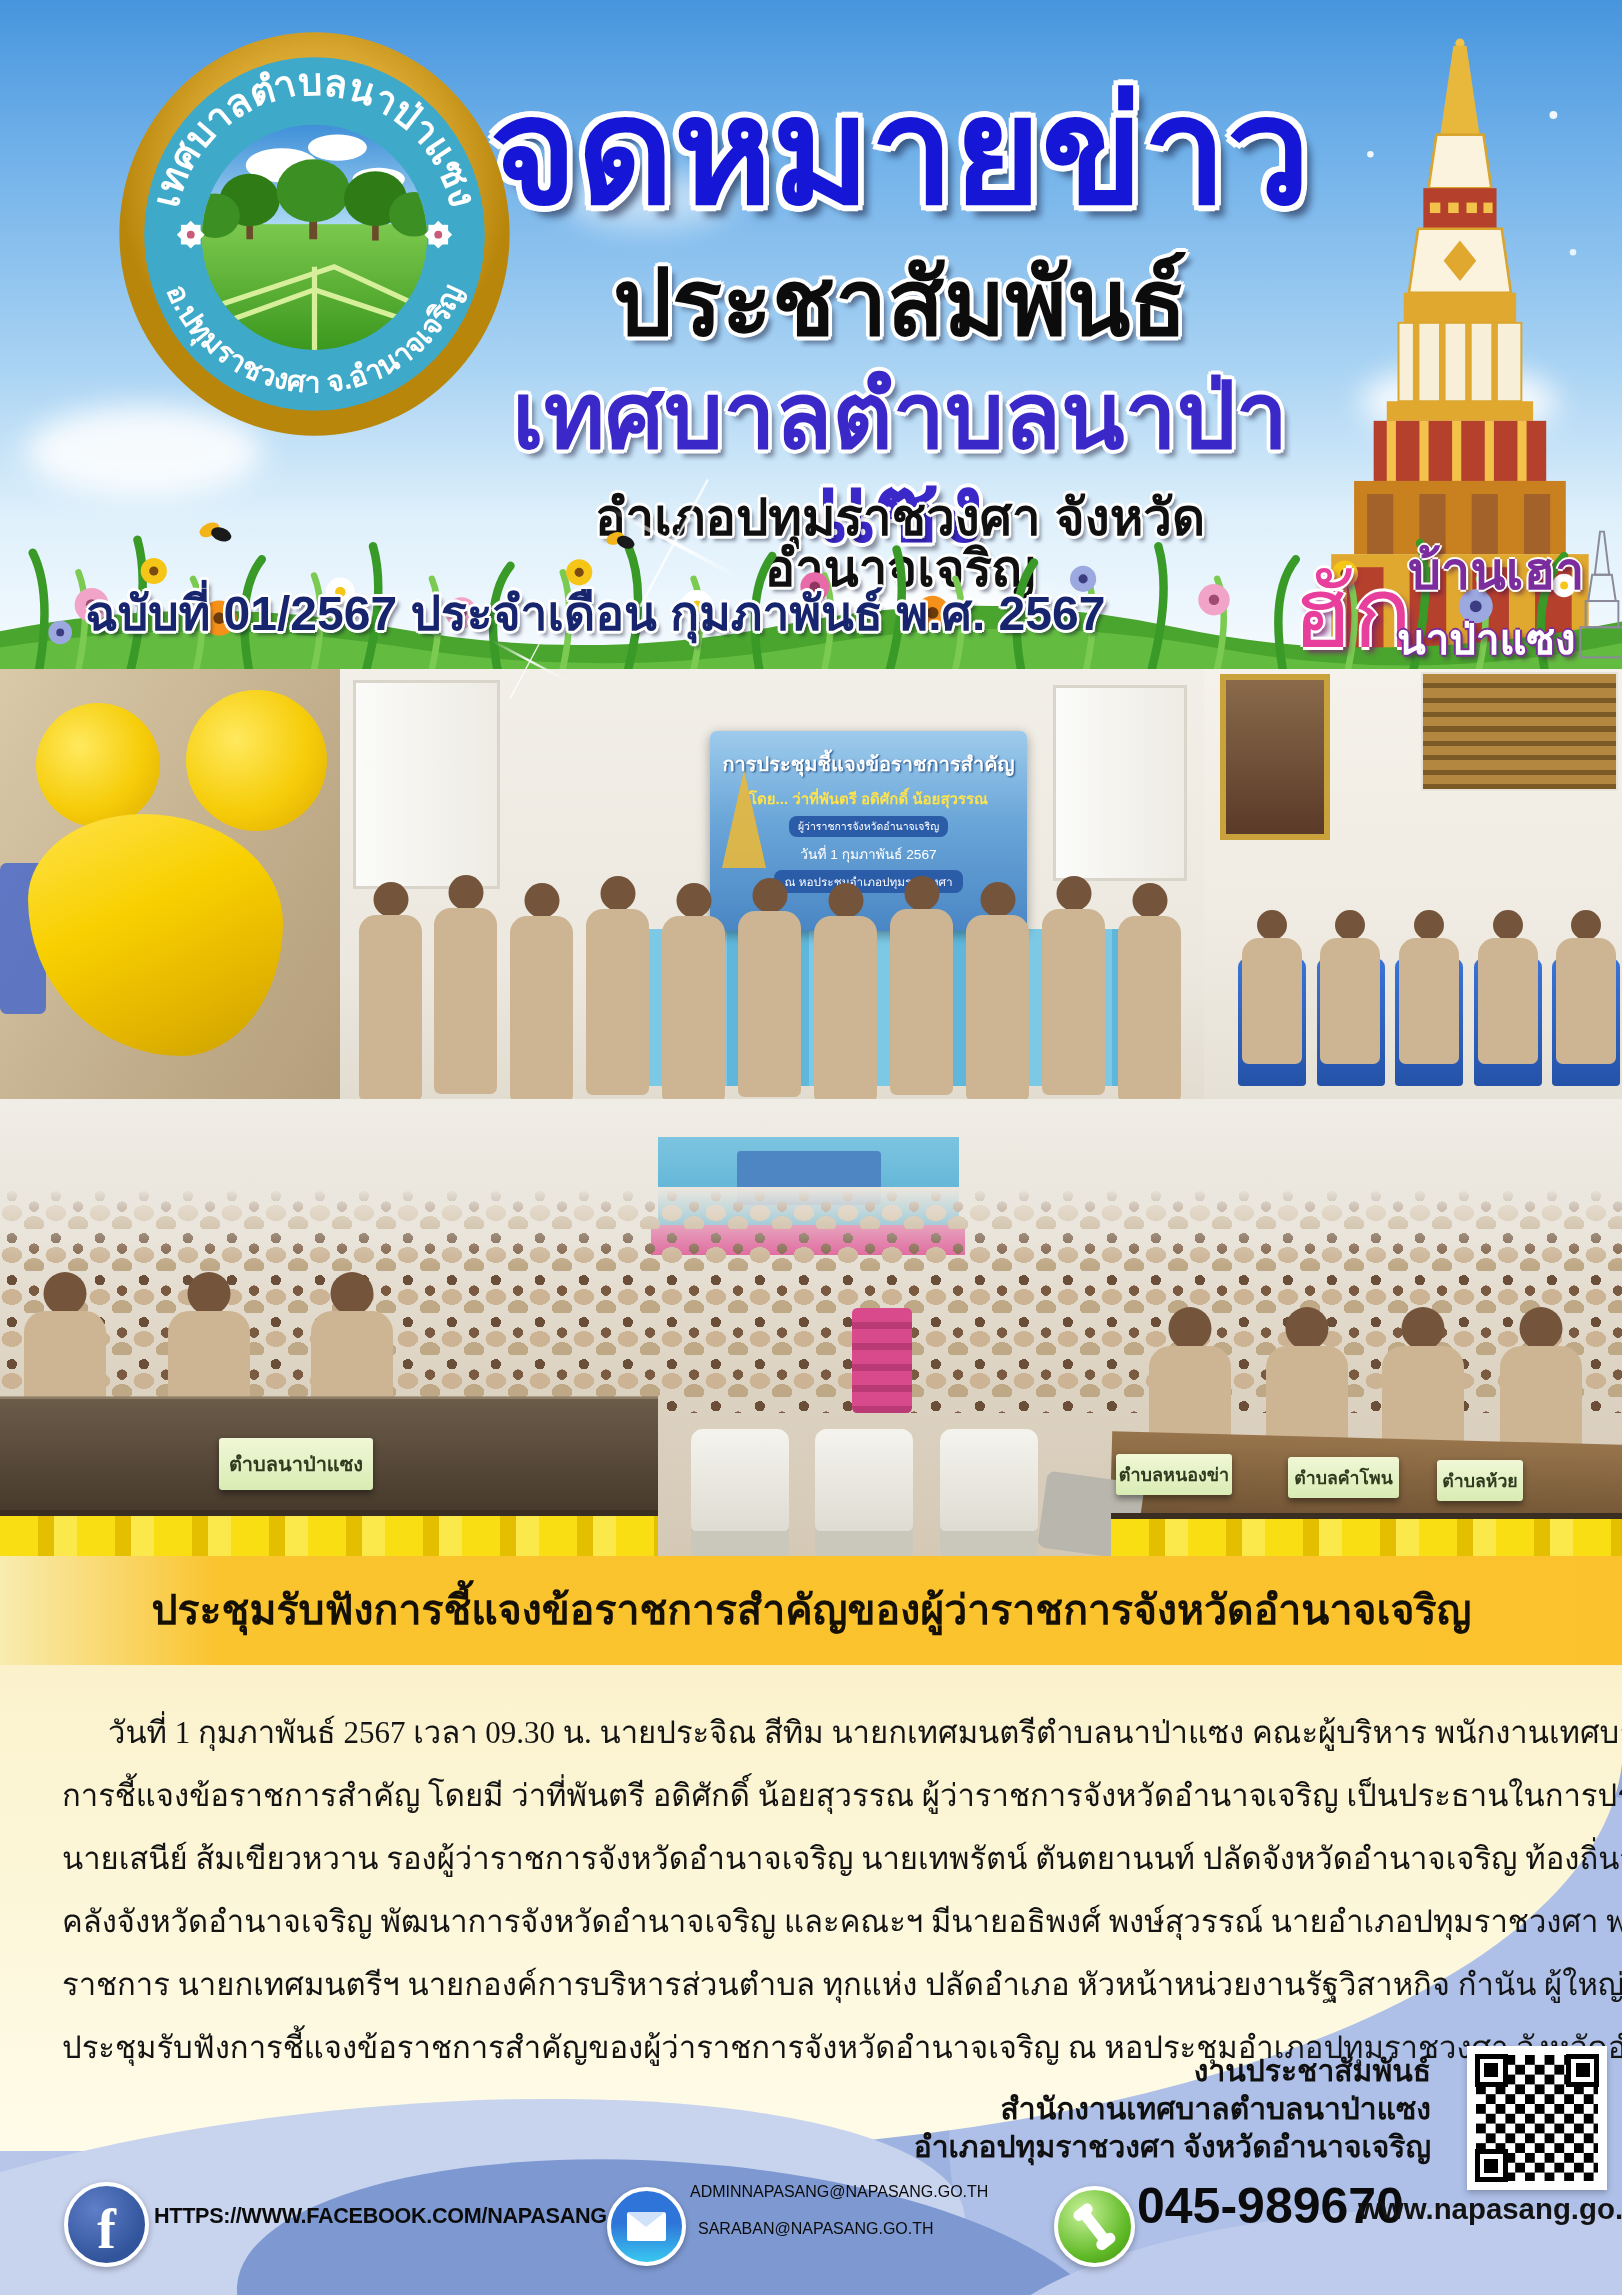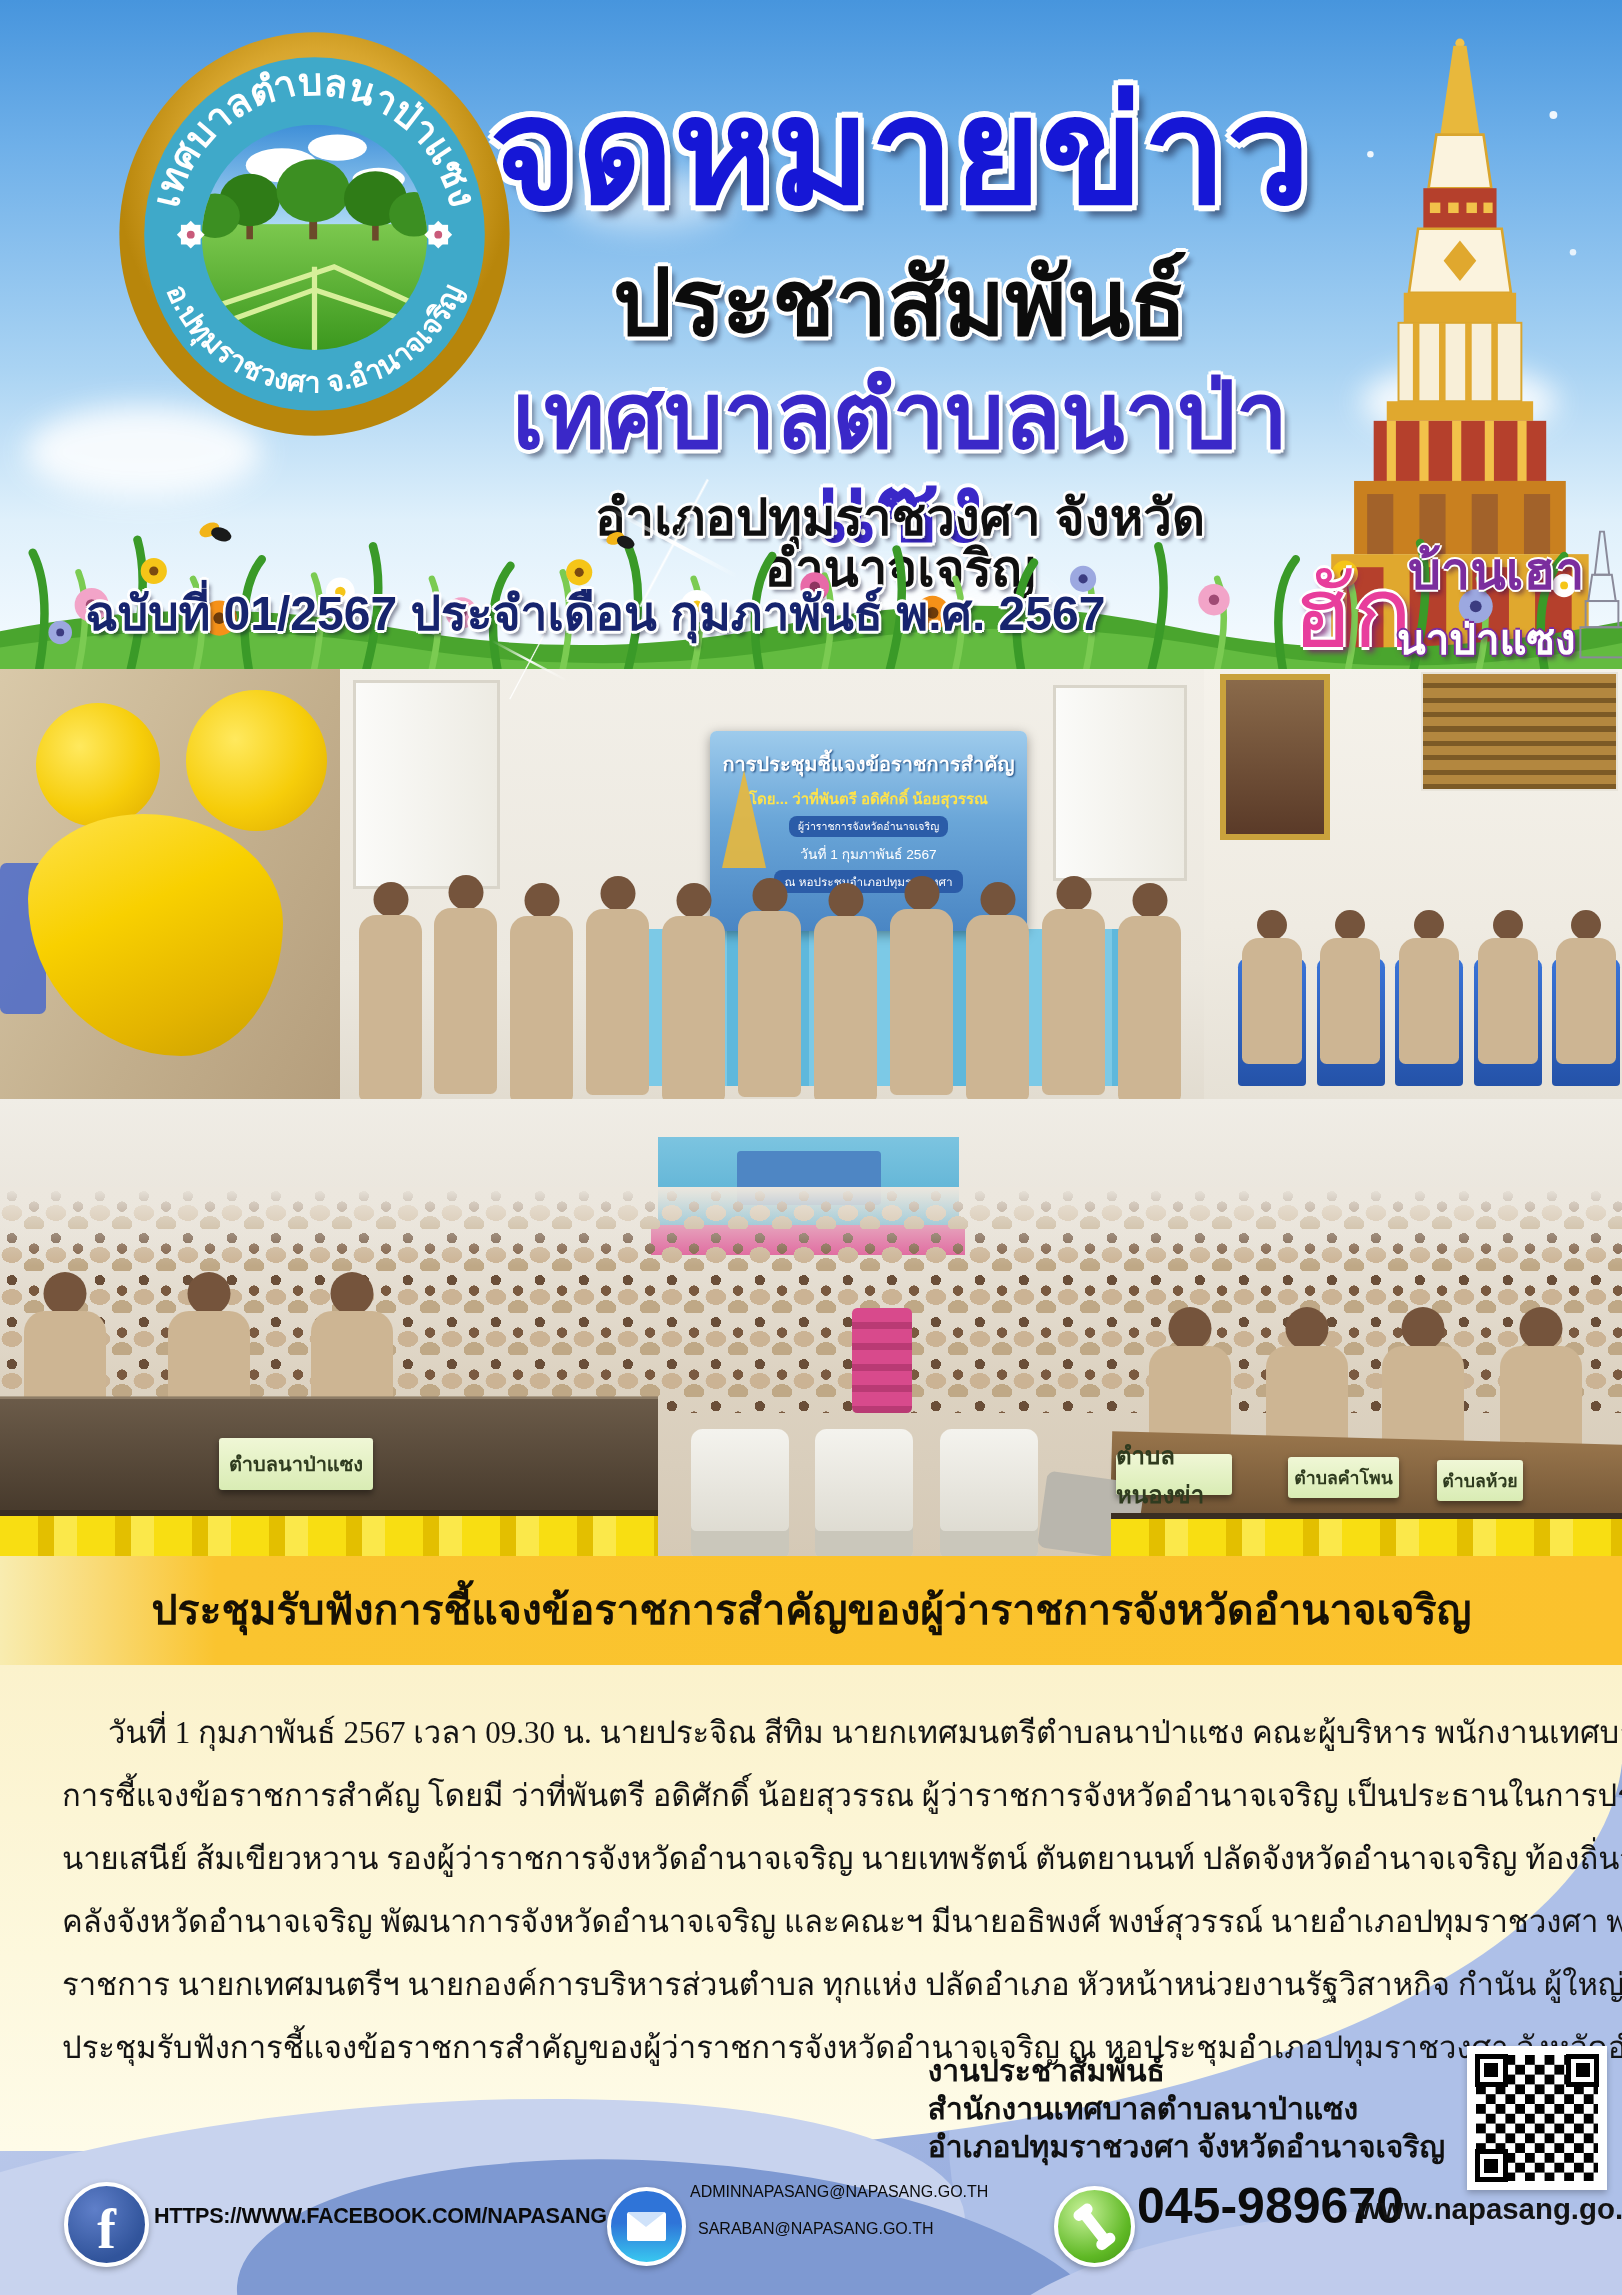--- a/index.html
+++ b/index.html
@@ -131,21 +131,21 @@
   .lower{left:0;top:1665px;width:1623px;height:630px;background:linear-gradient(135deg,#c9d4ee 0%,#a5b8e4 45%,#8fa6da 100%);overflow:hidden;}
   .streak{position:absolute;background:linear-gradient(90deg,rgba(255,255,255,0),rgba(255,255,255,.35),rgba(255,255,255,0));}
   .wave{position:absolute;border-radius:50%;}
   .cream{position:absolute;left:0;top:0;width:1623px;height:486px;
      background:linear-gradient(180deg,#fbf2cc 0%,#fdf8dd 60%,#fefbe8 100%);
      border-bottom-right-radius:982px 406px;}
   .article{position:absolute;left:62px;top:36px;width:1498px;
      font-family:"Liberation Serif",serif;font-size:31px;color:#141414;}
   .article .ln{height:63px;line-height:63px;white-space:nowrap;}
   .article .ln:first-child{text-indent:46px;}
-  .contact{position:absolute;right:178px;top:387px;text-align:left;
+  .contact{position:absolute;right:192px;top:387px;text-align:right;
      font-family:"Liberation Serif",serif;font-size:30px;font-weight:700;color:#101010;line-height:38px;}
   .qr{position:absolute;left:1467px;top:381px;width:140px;height:144px;background:#fff;
      box-shadow:0 2.6px 6.5px rgba(0,0,0,.25);}
   .qr-pat{position:absolute;inset:9.2px;background:repeating-conic-gradient(#000 0 25%,#fff 0 50%) 0 0/19.6px 19.6px;}
   .qf{position:absolute;width:33px;height:33px;border:5.9px solid #000;background:#fff;box-sizing:border-box;}
   .qf::after{content:"";position:absolute;inset:4.6px;background:#000;}
 
   
   .cicon{position:absolute;border-radius:50%;border:4.6px solid #fff;box-shadow:0 2.6px 6.5px rgba(0,0,0,.3);
      display:flex;align-items:center;justify-content:center;}
@@ -512,21 +512,21 @@
 
       <div class="tabletop-l"></div>
       <div class="tabletop-r"></div>
 
       <div class="wchair" style="left:691px;top:330px;"></div>
       <div class="wchair" style="left:815px;top:330px;"></div>
       <div class="wchair" style="left:940px;top:330px;"></div>
       <div class="gchair"></div>
 
       <div class="namecard" style="left:219px;top:339px;width:154px;height:52px;font-size:20px;">ตำบลนาป่าแซง</div>
-      <div class="namecard" style="left:1116px;top:355px;width:116px;height:41px;font-size:24px;">ตำบลหนองข่า</div>
+      <div class="namecard" style="left:1116px;top:355px;width:116px;height:41px;font-size:18px;">ตำบลหนองข่า</div>
       <div class="namecard" style="left:1288px;top:358px;width:111px;height:41px;font-size:17.7px;">ตำบลคำโพน</div>
       <div class="namecard" style="left:1437px;top:361px;width:86px;height:41px;font-size:17.7px;">ตำบลห้วย</div>
 
       <div class="skirt skirt-l"></div>
       <div class="skirt skirt-r"></div>
     </div>
   </div>
 
   <div class="abs bar">
     <div class="bar-text">ประชุมรับฟังการชี้แจงข้อราชการสำคัญของผู้ว่าราชการจังหวัดอำนาจเจริญ</div>

